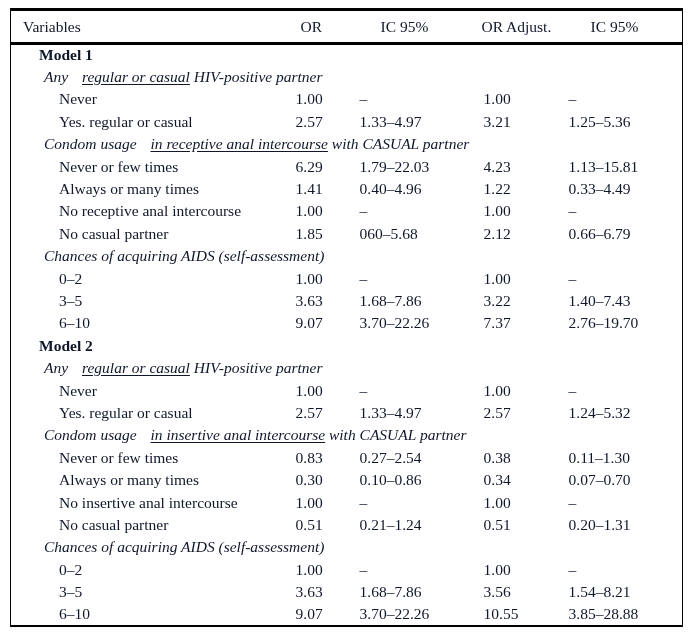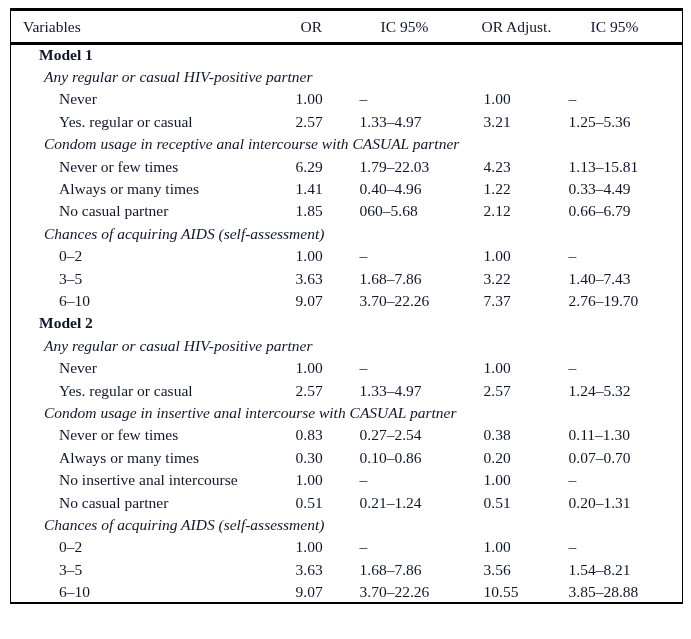--- a/index.html
+++ b/index.html
@@ -55,21 +55,23 @@
     font-weight: bold;
     padding-left: 28px;
   }
   td.group-label {
     font-style: italic;
     padding-left: 33px;
   }
   td.var-label { padding-left: 48px; margin-left: 44px; }
   td.val { padding-left: 2px; }
   span.u {
+    text-decoration: underline;
     text-underline-offset: 2px;
+    margin-left: 10px;
   }
 </style>
 </head>
 <body>
 
 <div class="page">
   <table class="results">
     <colgroup>
       <col style="width:283px">
       <col style="width:64px">
@@ -118,20 +120,27 @@
           <td class="val">1.13–15.81</td>
         </tr>
         <tr>
           <td class="var-label">Always or many times</td>
           <td class="val">1.41</td>
           <td class="val">0.40–4.96</td>
           <td class="val">1.22</td>
           <td class="val">0.33–4.49</td>
         </tr>
         <tr>
+          <td class="var-label">No receptive anal intercourse</td>
+          <td class="val">1.00</td>
+          <td class="val">–</td>
+          <td class="val">1.00</td>
+          <td class="val">–</td>
+        </tr>
+        <tr>
           <td class="var-label">No casual partner</td>
           <td class="val">1.85</td>
           <td class="val">060–5.68</td>
           <td class="val">2.12</td>
           <td class="val">0.66–6.79</td>
         </tr>
         <tr>
           <td class="group-label" colspan="5"><span>Chances of acquiring AIDS (self-assessment)</span></td>
         </tr>
         <tr>
@@ -182,21 +191,21 @@
           <td class="var-label">Never or few times</td>
           <td class="val">0.83</td>
           <td class="val">0.27–2.54</td>
           <td class="val">0.38</td>
           <td class="val">0.11–1.30</td>
         </tr>
         <tr>
           <td class="var-label">Always or many times</td>
           <td class="val">0.30</td>
           <td class="val">0.10–0.86</td>
-          <td class="val">0.20</td>
+          <td class="val">0.34</td>
           <td class="val">0.07–0.70</td>
         </tr>
         <tr>
           <td class="var-label">No insertive anal intercourse</td>
           <td class="val">1.00</td>
           <td class="val">–</td>
           <td class="val">1.00</td>
           <td class="val">–</td>
         </tr>
         <tr>

